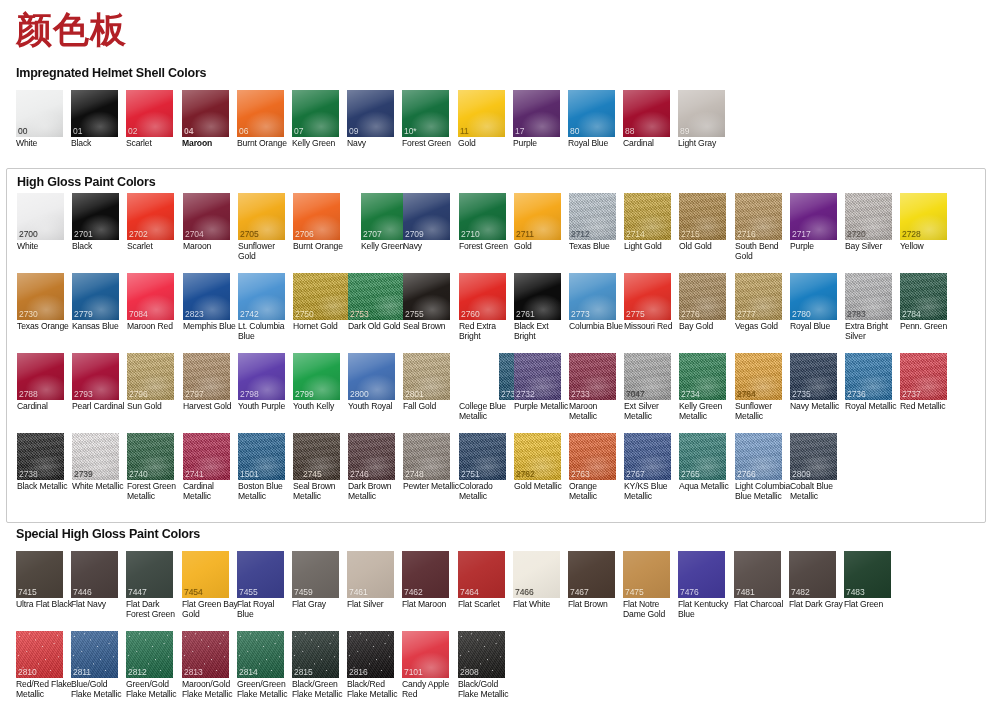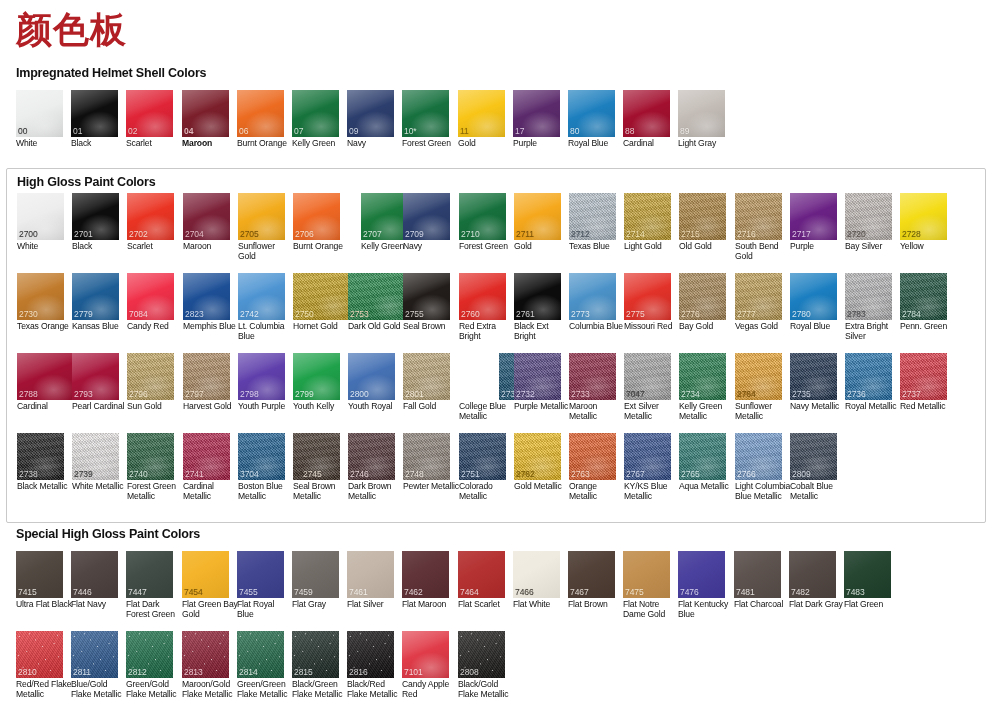--- a/index.html
+++ b/index.html
@@ -339,21 +339,21 @@
               <div class="gloss"></div>
               <div class="code" style="color: rgb(207, 225, 240);">2779</div>
             </div>
             <div class="name">Kansas Blue</div>
           </div>
           <div class="swatch-cell" style="left: 110px; top: 0px;">
             <div class="chip gloss" style="background: rgb(240, 48, 73);">
               <div class="gloss"></div>
               <div class="code" style="color: rgb(252, 211, 217);">7084</div>
             </div>
-            <div class="name">Candy Red</div>
+            <div class="name">Maroon Red</div>
           </div>
           <div class="swatch-cell" style="left: 166px; top: 0px;">
             <div class="chip gloss" style="background: rgb(29, 79, 150);">
               <div class="gloss"></div>
               <div class="code" style="color: rgb(207, 220, 240);">2823</div>
             </div>
             <div class="name">Memphis Blue</div>
           </div>
           <div class="swatch-cell" style="left: 221px; top: 0px;">
             <div class="chip gloss" style="background: rgb(77, 148, 210);">
@@ -442,21 +442,21 @@
           <div class="swatch-cell" style="left: 883px; top: 0px;">
             <div class="chip metallic" style="background: rgb(17, 75, 53);">
               <div class="gloss"></div>
               <div class="code" style="color: rgb(205, 227, 218);">2784</div>
             </div>
             <div class="name">Penn. Green</div>
           </div>
         </div>
         <div class="row">
           <div class="swatch-cell" style="left: 0px; top: 0px;">
-            <div class="chip gloss" style="background: rgb(163, 18, 52); padding-left: 12px;">
+            <div class="chip gloss" style="background: rgb(163, 18, 52);">
               <div class="gloss"></div>
               <div class="code" style="color: rgb(239, 197, 206);">2788</div>
             </div>
             <div class="name">Cardinal</div>
           </div>
           <div class="swatch-cell" style="left: 55px; top: 0px;">
             <div class="chip gloss" style="background: rgb(167, 20, 58);">
               <div class="gloss"></div>
               <div class="code" style="color: rgb(240, 198, 208);">2793</div>
             </div>
@@ -593,21 +593,21 @@
           <div class="swatch-cell" style="left: 166px; top: 0px;">
             <div class="chip metallic" style="background: rgb(176, 21, 64);">
               <div class="gloss"></div>
               <div class="code" style="color: rgb(242, 199, 211);">2741</div>
             </div>
             <div class="name">Cardinal Metallic</div>
           </div>
           <div class="swatch-cell" style="left: 221px; top: 0px;">
             <div class="chip metallic" style="background: rgb(17, 88, 143);">
               <div class="gloss"></div>
-              <div class="code" style="color: rgb(207, 225, 239);">3704</div>
+              <div class="code" style="color: rgb(207, 225, 239);">1501</div>
             </div>
             <div class="name">Boston Blue Metallic</div>
           </div>
           <div class="swatch-cell" style="left: 276px; top: 0px;">
             <div class="chip metallic" style="background: rgb(60, 45, 34);">
               <div class="gloss"></div>
               <div class="code" style="color: rgb(224, 213, 201); margin-left: 8px;">2745</div>
             </div>
             <div class="name">Seal Brown Metallic</div>
           </div>

